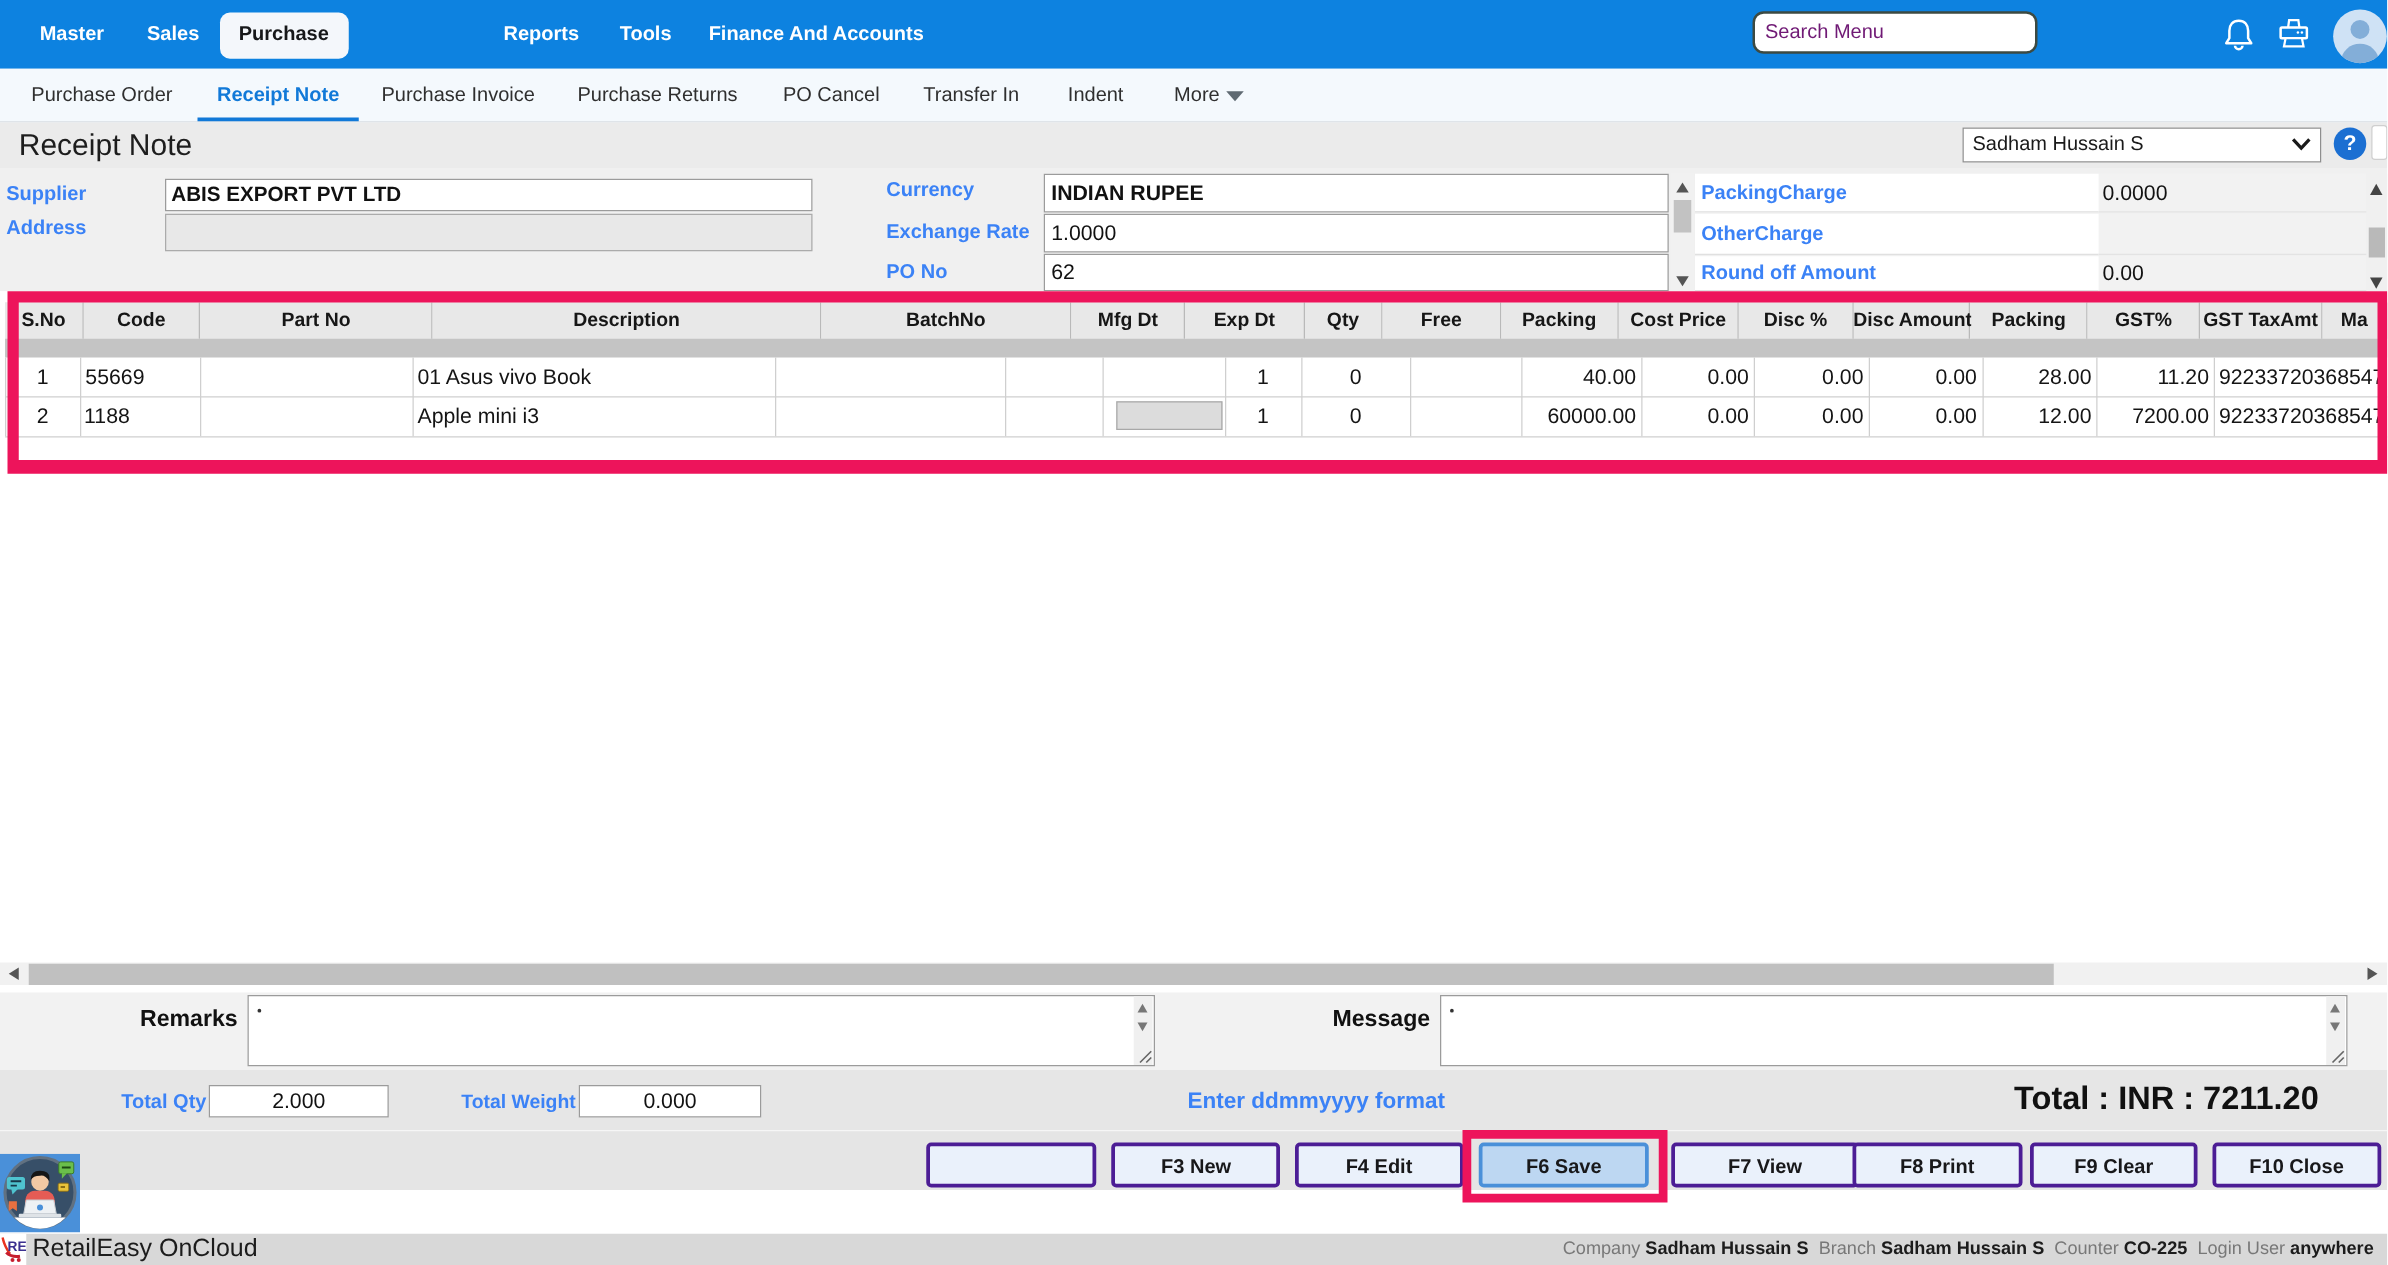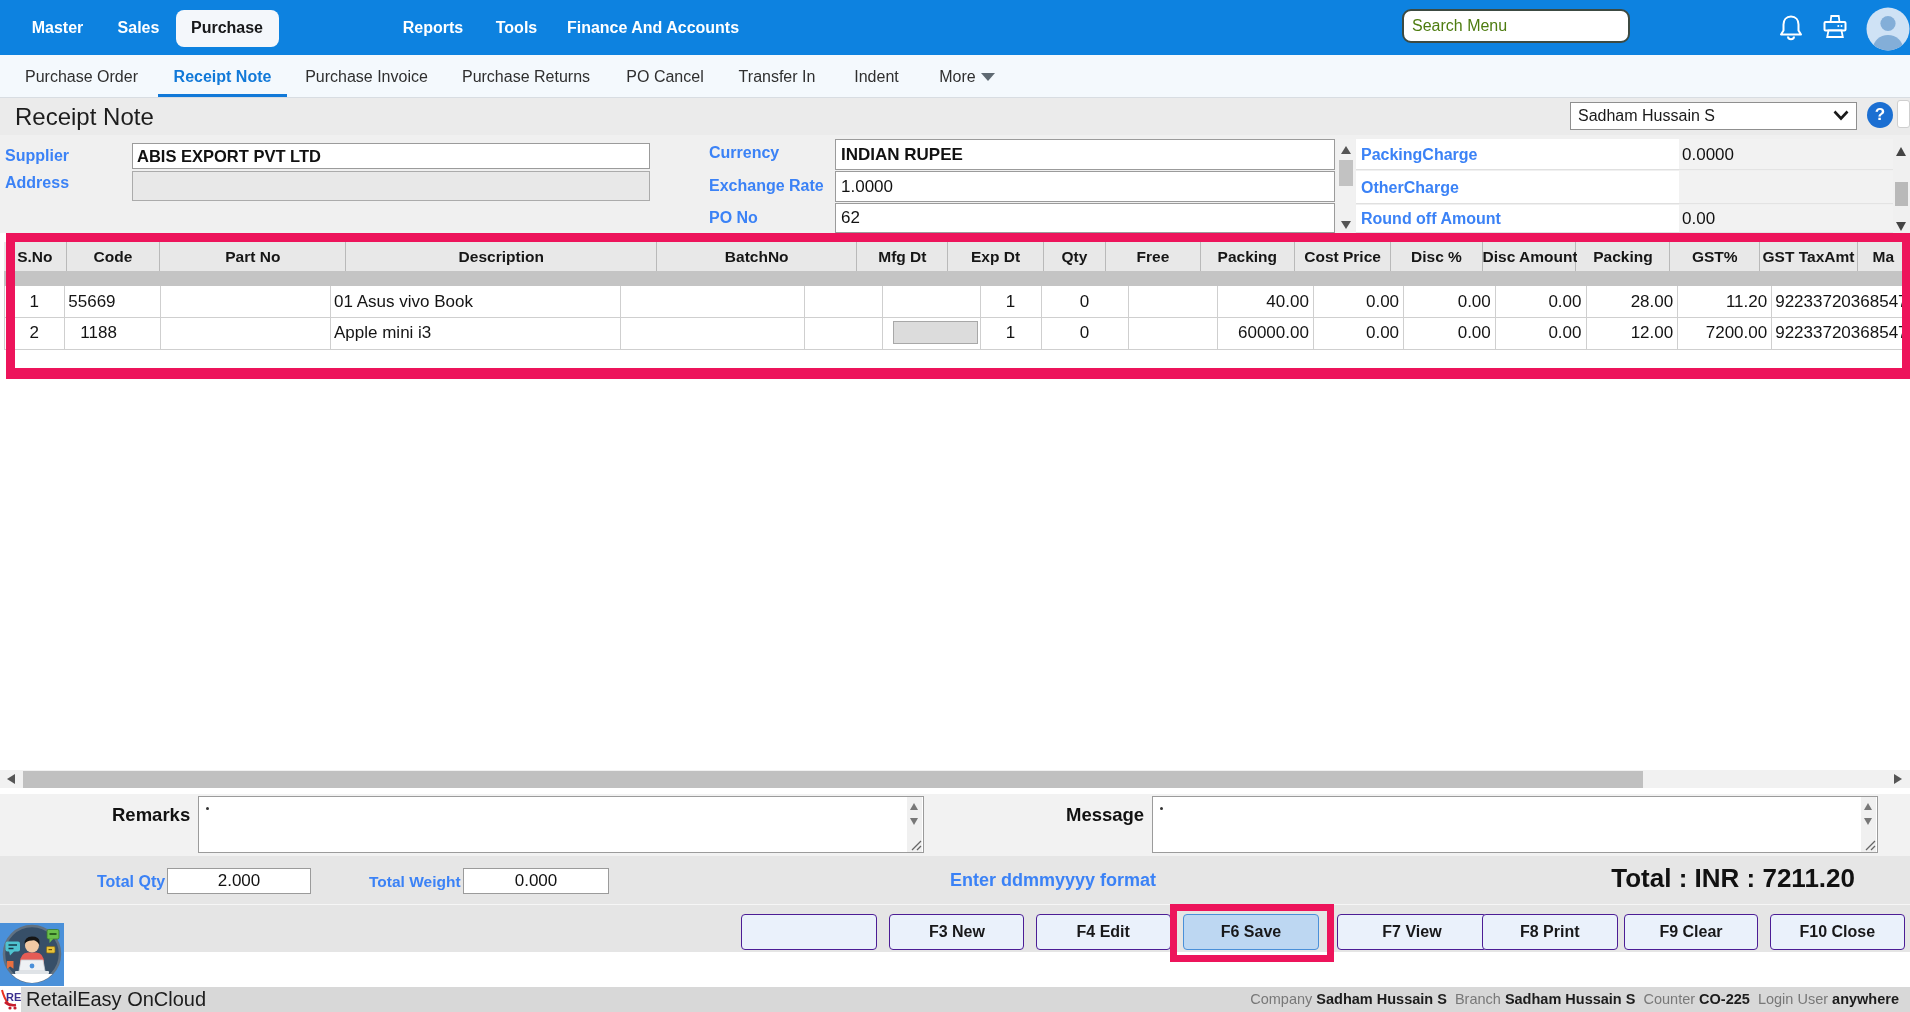--- a/index.html
+++ b/index.html
@@ -7,35 +7,35 @@
 #root{position:relative;width:1910px;height:1012px;background:#fff;overflow:hidden;}
 .b{font-weight:bold;}
 .cell{position:absolute;font-size:17px;color:#141414;white-space:nowrap;overflow:hidden;}
 .hcell{position:absolute;white-space:nowrap;font-size:15.5px;font-weight:bold;color:#161616;text-align:center;line-height:29px;height:29px;border-right:1px solid #b9b9b9;}
 .vline{position:absolute;width:1px;background:#cfcfcf;}
 .hline{position:absolute;height:1px;background:#cfcfcf;}
 .navitem{position:absolute;color:#fff;font-weight:bold;font-size:16px;top:0;height:55px;line-height:55px;transform:translateX(-50%);white-space:nowrap;}
 .tabitem{position:absolute;color:#2f2f2f;font-size:16px;top:55px;height:43px;line-height:43px;transform:translateX(-50%);white-space:nowrap;}
 .flabel{position:absolute;font-size:16px;font-weight:bold;color:#3b82f6;white-space:nowrap;}
 .finput{position:absolute;background:#fff;border:1px solid #9b9b9b;font-size:17px;color:#111;}
-.btn{position:absolute;top:914px;height:36px;background:#eaf1fb;border:1px solid #4c1d95;border-radius:4px;font-size:16px;font-weight:bold;color:#18181a;text-align:center;line-height:34px;}
+.btn{position:absolute;top:914px;height:36px;background:#eaf1fb;border:3px solid #4c1d95;border-radius:4px;font-size:16px;font-weight:bold;color:#18181a;text-align:center;line-height:34px;}
 </style></head><body>
 <div id="root">
 
 <div class="abs" style="left:0;top:0;width:1910px;height:55px;background:#0d82e0;"></div>
 <div class="abs" style="left:176px;top:9.5px;width:103px;height:37px;background:#f4f7fb;border-radius:8px;"></div>
 <div class="navitem" style="left:57.5px;">Master</div>
 <div class="navitem" style="left:138.5px;">Sales</div>
 <div class="navitem" style="left:332px;margin-top:35px;">Inventory</div>
 <div class="navitem" style="left:433px;">Reports</div>
 <div class="navitem" style="left:516.5px;">Tools</div>
 <div class="navitem" style="left:653px;">Finance And Accounts</div>
 <div class="navitem" style="left:227px;color:#17181a;">Purchase</div>
 <div class="abs" style="left:1402px;top:9px;width:228px;height:34px;background:#fff;border:2px solid #3c4a42;border-radius:9px;"></div>
-<div class="abs" style="left:1412px;top:9px;height:34px;line-height:33px;font-size:16px;color:#4d7c0f;">Search Menu</div>
+<div class="abs" style="left:1412px;top:9px;height:34px;line-height:33px;font-size:16px;color:#701a75;">Search Menu</div>
 <svg class="abs" style="left:1778px;top:13px;" width="26" height="30" viewBox="0 0 26 30">
 <path d="M13 3.5 C8.2 3.5 5.5 7 5.5 11.5 L5.5 17.5 L3 21.5 L23 21.5 L20.5 17.5 L20.5 11.5 C20.5 7 17.8 3.5 13 3.5 Z" fill="none" stroke="#fff" stroke-width="2" stroke-linejoin="round"></path>
 <path d="M10 23.5 a3 2.8 0 0 0 6 0" fill="none" stroke="#fff" stroke-width="2"></path>
     </svg>
 <svg class="abs" style="left:1821px;top:14px;" width="28" height="26" viewBox="0 0 28 26">
 <path d="M9.5 8 L10.3 2 L17.7 2 L18.5 8" fill="none" stroke="#fff" stroke-width="1.8"></path>
 <rect x="3.5" y="8" width="21" height="8.5" rx="1" fill="none" stroke="#fff" stroke-width="2"></rect>
 <circle cx="20.5" cy="12" r="1" fill="#fff"></circle>
       <circle cx="17.3" cy="12" r="1" fill="#fff"></circle>
 <path d="M7.5 16.5 L20.5 16.5 L21.8 23 L6.2 23 Z" fill="#0d82e0" stroke="#fff" stroke-width="1.8"></path>
@@ -128,21 +128,21 @@
 <div class="cell" style="left:980.2px;top:285.5px;width:60.399999999999864px;height:31.100000000000023px;line-height:31.100000000000023px;text-align:center;">1</div>
 <div class="cell" style="left:1040.6px;top:285.5px;width:87.70000000000005px;height:31.100000000000023px;line-height:31.100000000000023px;text-align:center;">0</div>
 <div class="cell" style="left:1216.8px;top:285.5px;width:96.10000000000014px;height:31.100000000000023px;line-height:31.100000000000023px;text-align:right;padding-right:4px;">40.00</div>
 <div class="cell" style="left:1312.9px;top:285.5px;width:90.19999999999982px;height:31.100000000000023px;line-height:31.100000000000023px;text-align:right;padding-right:4px;">0.00</div>
 <div class="cell" style="left:1403.1px;top:285.5px;width:91.70000000000005px;height:31.100000000000023px;line-height:31.100000000000023px;text-align:right;padding-right:4px;">0.00</div>
 <div class="cell" style="left:1494.8px;top:285.5px;width:90.70000000000005px;height:31.100000000000023px;line-height:31.100000000000023px;text-align:right;padding-right:4px;">0.00</div>
 <div class="cell" style="left:1585.5px;top:285.5px;width:91.70000000000005px;height:31.100000000000023px;line-height:31.100000000000023px;text-align:right;padding-right:4px;">28.00</div>
 <div class="cell" style="left:1677.2px;top:285.5px;width:94.0px;height:31.100000000000023px;line-height:31.100000000000023px;text-align:right;padding-right:4px;">11.20</div>
 <div class="cell" style="left:1771.2px;top:285.5px;width:138.79999999999995px;height:31.100000000000023px;line-height:31.100000000000023px;padding-left:4px;">92233720368547</div>
 <div class="cell" style="left:4px;top:316.6px;width:60.3px;height:32.099999999999966px;line-height:32.099999999999966px;text-align:center;">2</div>
-<div class="cell" style="left:64.3px;top:316.6px;width:95.50000000000001px;height:32.099999999999966px;line-height:32.099999999999966px;padding-left:16px;">1188</div>
+<div class="cell" style="left:64.3px;top:316.6px;width:95.50000000000001px;height:32.099999999999966px;line-height:32.099999999999966px;padding-left:3px;">1188</div>
 <div class="cell" style="left:330px;top:316.6px;width:289.9px;height:32.099999999999966px;line-height:32.099999999999966px;padding-left:4px;">Apple mini i3</div>
 <div class="cell" style="left:980.2px;top:316.6px;width:60.399999999999864px;height:32.099999999999966px;line-height:32.099999999999966px;text-align:center;">1</div>
 <div class="cell" style="left:1040.6px;top:316.6px;width:87.70000000000005px;height:32.099999999999966px;line-height:32.099999999999966px;text-align:center;">0</div>
 <div class="cell" style="left:1216.8px;top:316.6px;width:96.10000000000014px;height:32.099999999999966px;line-height:32.099999999999966px;text-align:right;padding-right:4px;">60000.00</div>
 <div class="cell" style="left:1312.9px;top:316.6px;width:90.19999999999982px;height:32.099999999999966px;line-height:32.099999999999966px;text-align:right;padding-right:4px;">0.00</div>
 <div class="cell" style="left:1403.1px;top:316.6px;width:91.70000000000005px;height:32.099999999999966px;line-height:32.099999999999966px;text-align:right;padding-right:4px;">0.00</div>
 <div class="cell" style="left:1494.8px;top:316.6px;width:90.70000000000005px;height:32.099999999999966px;line-height:32.099999999999966px;text-align:right;padding-right:4px;">0.00</div>
 <div class="cell" style="left:1585.5px;top:316.6px;width:91.70000000000005px;height:32.099999999999966px;line-height:32.099999999999966px;text-align:right;padding-right:4px;">12.00</div>
 <div class="cell" style="left:1677.2px;top:316.6px;width:94.0px;height:32.099999999999966px;line-height:32.099999999999966px;text-align:right;padding-right:4px;">7200.00</div>
 <div class="cell" style="left:1771.2px;top:316.6px;width:138.79999999999995px;height:32.099999999999966px;line-height:32.099999999999966px;padding-left:4px;">92233720368547</div>

